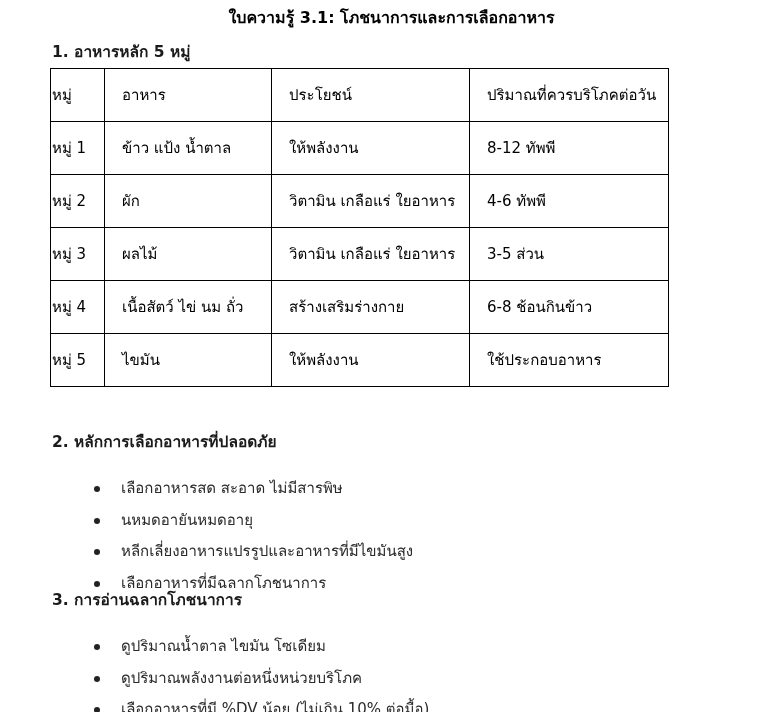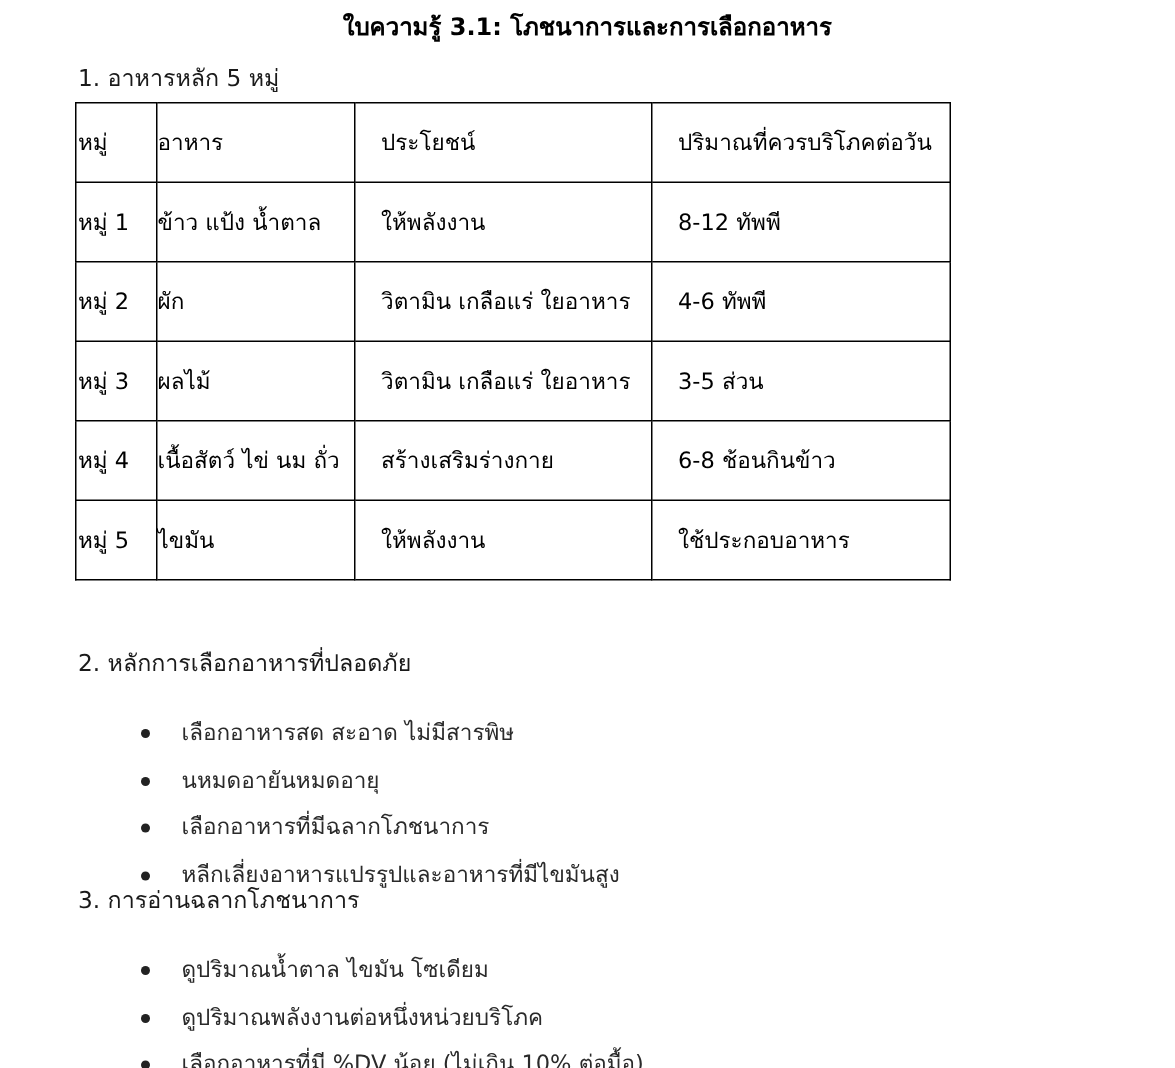--- a/index.html
+++ b/index.html
@@ -23,41 +23,41 @@
       text-align: center;
       font-size: 16px;
       font-weight: bold;
       color: #000000;
       line-height: 24px;
     }
     .section-heading {
       position: absolute;
       left: 52px;
       font-size: 15.5px;
-      font-weight: normal;
+      font-weight: bold;
       color: #1a1a1a;
       line-height: 22px;
       text-align: center;
     }
     .food-table {
       position: absolute;
       left: 50px;
       top: 68px;
       border-collapse: collapse;
       font-size: 15px;
       color: #000000;
     }
     .food-table td {
       border: 1.5px solid #000000;
       height: 52px;
       padding: 0;
       vertical-align: middle;
     }
     .food-table td.c0 { width: 52px; padding-left: 1px; }
-    .food-table td.c1 { width: 132px; box-sizing: border-box; }
+    .food-table td.c1 { width: 167px; padding-left: 17px; box-sizing: border-box; }
     .food-table td.c2 { width: 198px; padding-left: 17px; box-sizing: border-box; }
     .food-table td.c3 { width: 199px; padding-left: 17px; box-sizing: border-box; }
     .bullet-list {
       position: absolute;
       left: 78px;
       margin: 16px;
       padding: 0;
       list-style: none;
       font-size: 15px;
       color: #2a2a2a;
@@ -124,22 +124,22 @@
     <td class="c3">ใช้ประกอบอาหาร</td>
   </tr>
 </tbody>
   </table>
 
 <div class="section-heading" style="top:431px;">2. หลักการเลือกอาหารที่ปลอดภัย</div>
 
 <ul class="bullet-list" style="top:457px;">
   <li><span class="bullet"></span><span>เลือกอาหารสด สะอาด ไม่มีสารพิษ</span></li>
   <li><span class="bullet"></span><span>นหมดอายันหมดอายุ</span></li>
+  <li><span class="bullet"></span><span>หลีกเลี่ยงอาหารแปรรูปและอาหารที่มีไขมันสูง</span></li>
   <li><span class="bullet"></span><span>เลือกอาหารที่มีฉลากโภชนาการ</span></li>
-  <li><span class="bullet"></span><span>หลีกเลี่ยงอาหารแปรรูปและอาหารที่มีไขมันสูง</span></li>
 </ul>
 
 <div class="section-heading" style="top:589px;">3. การอ่านฉลากโภชนาการ</div>
 
 <ul class="bullet-list" style="top:615px;">
   <li><span class="bullet"></span><span>ดูปริมาณน้ำตาล ไขมัน โซเดียม</span></li>
   <li><span class="bullet"></span><span>ดูปริมาณพลังงานต่อหนึ่งหน่วยบริโภค</span></li>
   <li><span class="bullet"></span><span>เลือกอาหารที่มี %DV น้อย (ไม่เกิน 10% ต่อมื้อ)</span></li>
 </ul>
 

